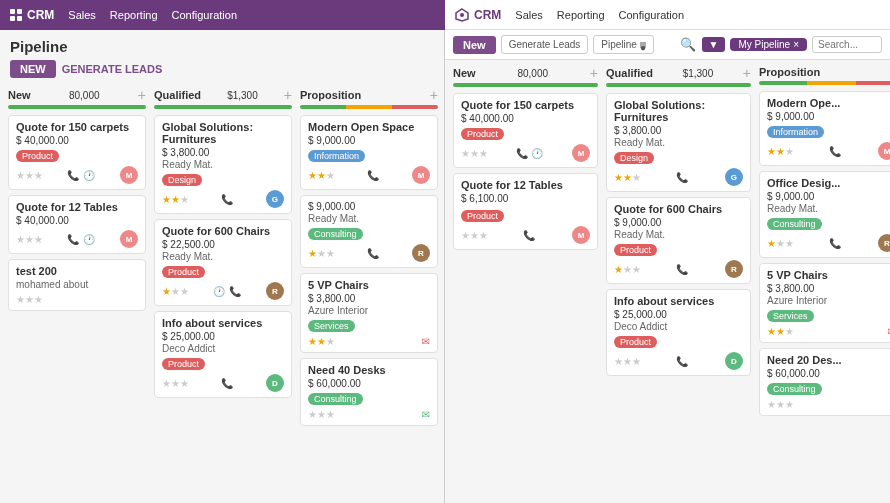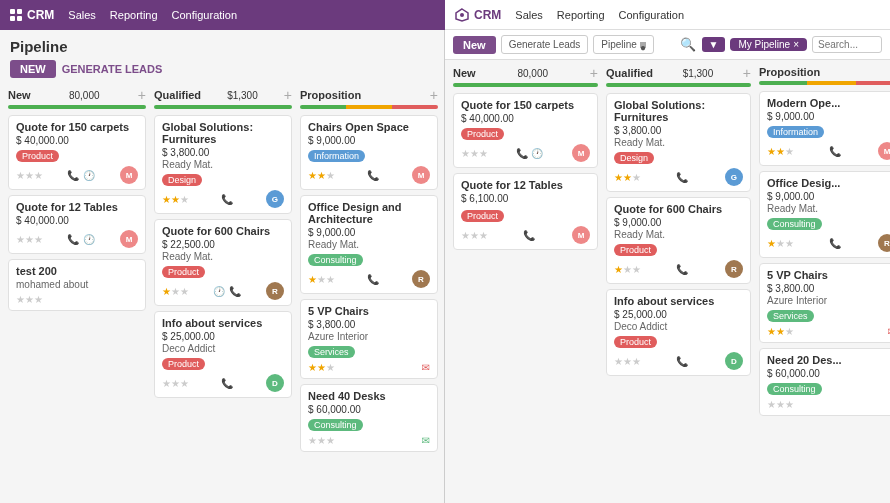--- a/index.html
+++ b/index.html
@@ -157,34 +157,33 @@
             <span style="font-weight:bold;font-size:11px;color:#333;">Proposition</span>
             <span style="font-size:14px;color:#aaa;cursor:pointer;line-height:1;">+</span>
           </div>
           <div style="display:flex;height:4px;border-radius:2px;margin-bottom:6px;overflow:hidden;">
             <div style="flex:1;background:#4caf50;"></div>
             <div style="flex:1;background:#f0a500;"></div>
             <div style="flex:1;background:#e05d5d;"></div>
           </div>
 
           <div style="background:white;border:1px solid #e0e0e0;border-radius:4px;padding:5px 7px;margin-bottom:5px;">
-            <div style="font-size:11px;font-weight:bold;color:#333;margin-bottom:2px;">Chairs Open Space</div>
+            <div style="font-size:11px;font-weight:bold;color:#333;margin-bottom:2px;">Modern Open Space</div>
             <div style="font-size:10px;color:#333;margin-bottom:2px;">$ 9,000.00</div>
             <span style="background:#5b9bd5;color:white;border-radius:10px;padding:1px 6px;font-size:9px;">Information</span>
             <div style="display:flex;align-items:center;justify-content:space-between;margin-top:4px;">
               <span style="font-size:10px;"><span style="color:#f0a500;">★★</span><span style="color:#ccc;">★</span></span>
               <div style="display:flex;gap:3px;">
                 <span style="color:#aaa;font-size:10px;">📞</span>
               </div>
               <div style="width:18px;height:18px;border-radius:50%;background:#e88;display:flex;align-items:center;justify-content:center;font-size:8px;color:white;font-weight:bold;">M</div>
             </div>
           </div>
 
           <div style="background:white;border:1px solid #e0e0e0;border-radius:4px;padding:5px 7px;margin-bottom:5px;">
-            <div style="font-size:11px;font-weight:bold;color:#333;margin-bottom:2px;">Office Design and Architecture</div>
             <div style="font-size:10px;color:#333;margin-bottom:1px;">$ 9,000.00</div>
             <div style="font-size:10px;color:#666;margin-bottom:2px;">Ready Mat.</div>
             <span style="background:#5dba7e;color:white;border-radius:10px;padding:1px 6px;font-size:9px;">Consulting</span>
             <div style="display:flex;align-items:center;justify-content:space-between;margin-top:4px;">
               <span style="font-size:10px;"><span style="color:#f0a500;">★</span><span style="color:#ccc;">★★</span></span>
               <div style="display:flex;gap:3px;">
                 <span style="color:#aaa;font-size:10px;">📞</span>
               </div>
               <div style="width:18px;height:18px;border-radius:50%;background:#a07850;display:flex;align-items:center;justify-content:center;font-size:8px;color:white;font-weight:bold;">R</div>
             </div>

